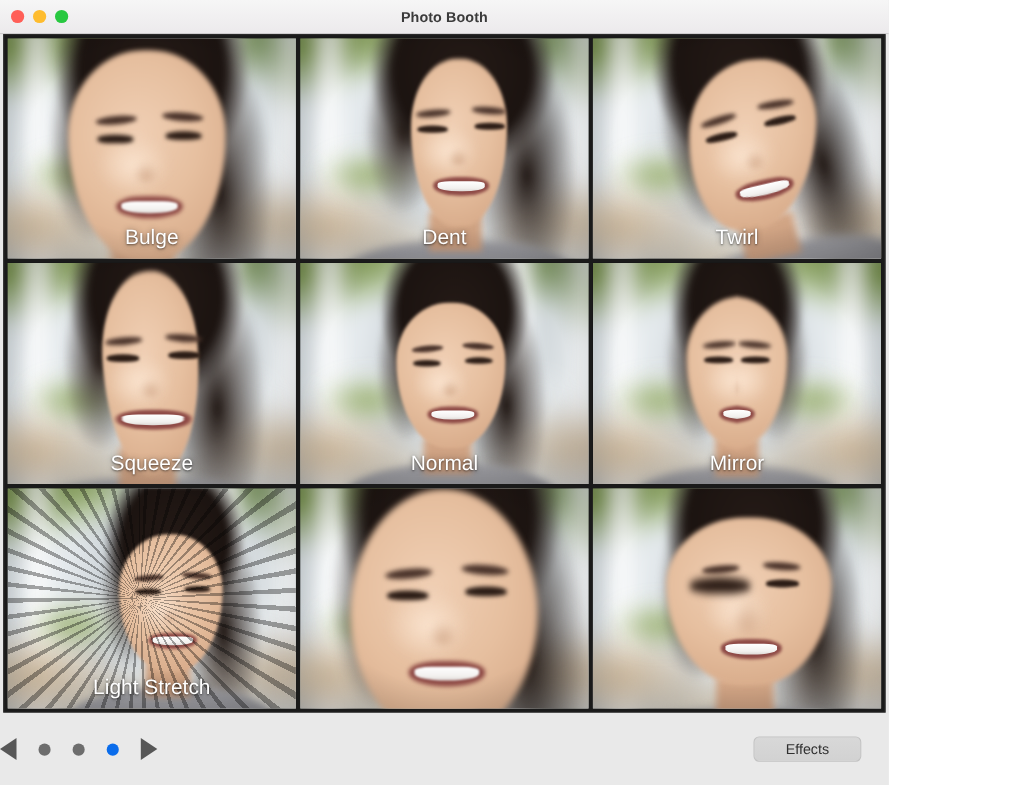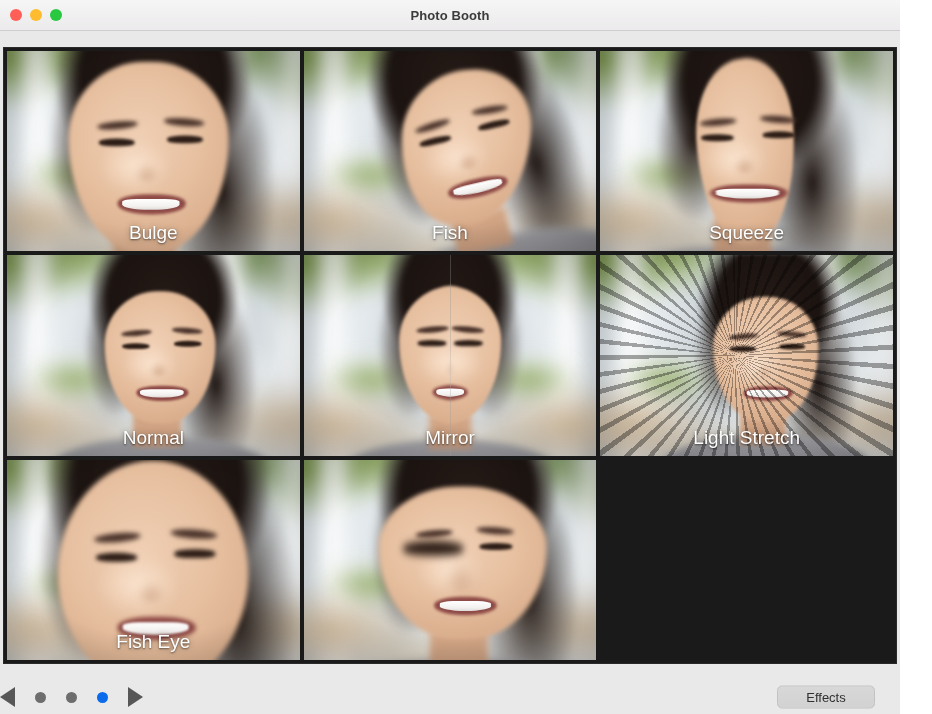--- a/index.html
+++ b/index.html
@@ -9,21 +9,21 @@
     width: 932px;
     height: 714px;
     overflow: hidden;
     background: #ffffff;
     font-family: "Liberation Sans", sans-serif;
   }
 
   
   .window {
     position: relative;
-    width: 900px;
+    width: 808px;
     height: 714px;
     background: #e9e9e9;
     display: flex;
     flex-direction: column;
     overflow: hidden;
   }
 
   
   .titlebar {
     position: relative;
@@ -63,21 +63,20 @@
     line-height: 31px;
     user-select: none;
   }
 
   
   .grid-wrap {
     flex: 1 1 auto;
     padding: 0 3px 0 3px;
     background: #e9e9e9;
     display: flex;
-    margin-top: 16px;
   }
   .grid {
     position: relative;
     width: 926px;
     height: 617px;
     background: #1a1a1a;
     display: grid;
     grid-template-columns: repeat(3, 1fr);
     grid-template-rows: repeat(3, 1fr);
     gap: 4px;
@@ -464,21 +463,21 @@
               <div class="eye eye-l"></div>
               <div class="eye eye-r"></div>
               <div class="nose"></div>
               <div class="mouth"></div>
               <div class="teeth"></div>
             </div>
             <div class="vignette"></div>
           </div>
           <div class="cell-label">Bulge</div>
         </div>
-        <div class="cell fx-twirl">
+        <div class="cell fx-dent">
           <div class="photo">
             <div class="bg"></div>
             <div class="pillars"></div>
             <div class="furniture"></div>
             <div class="grass"></div>
             <div class="subject">
               <div class="hair"></div>
               <div class="body"></div>
               <div class="neck"></div>
               <div class="face"></div>
@@ -486,21 +485,45 @@
               <div class="brow brow-l"></div>
               <div class="brow brow-r"></div>
               <div class="eye eye-l"></div>
               <div class="eye eye-r"></div>
               <div class="nose"></div>
               <div class="mouth"></div>
               <div class="teeth"></div>
             </div>
             <div class="vignette"></div>
           </div>
-          <div class="cell-label">Fish</div>
+          <div class="cell-label">Dent</div>
+        </div>
+        <div class="cell fx-twirl">
+          <div class="photo">
+            <div class="bg"></div>
+            <div class="pillars"></div>
+            <div class="furniture"></div>
+            <div class="grass"></div>
+            <div class="subject">
+              <div class="hair"></div>
+              <div class="body"></div>
+              <div class="neck"></div>
+              <div class="face"></div>
+              <div class="cheek"></div>
+              <div class="brow brow-l"></div>
+              <div class="brow brow-r"></div>
+              <div class="eye eye-l"></div>
+              <div class="eye eye-r"></div>
+              <div class="nose"></div>
+              <div class="mouth"></div>
+              <div class="teeth"></div>
+            </div>
+            <div class="vignette"></div>
+          </div>
+          <div class="cell-label">Twirl</div>
         </div>
         <div class="cell fx-squeeze">
           <div class="photo">
             <div class="bg"></div>
             <div class="pillars"></div>
             <div class="furniture"></div>
             <div class="grass"></div>
             <div class="subject">
               <div class="hair"></div>
               <div class="body"></div>
@@ -630,21 +653,20 @@
               <div class="brow brow-l"></div>
               <div class="brow brow-r"></div>
               <div class="eye eye-l"></div>
               <div class="eye eye-r"></div>
               <div class="nose"></div>
               <div class="mouth"></div>
               <div class="teeth"></div>
             </div>
             <div class="vignette"></div>
           </div>
-          <div class="cell-label">Fish Eye</div>
         </div>
         <div class="cell fx-stretch">
           <div class="photo">
             <div class="bg"></div>
             <div class="pillars"></div>
             <div class="furniture"></div>
             <div class="grass"></div>
             <div class="subject">
               <div class="hair"></div>
               <div class="body"></div>

